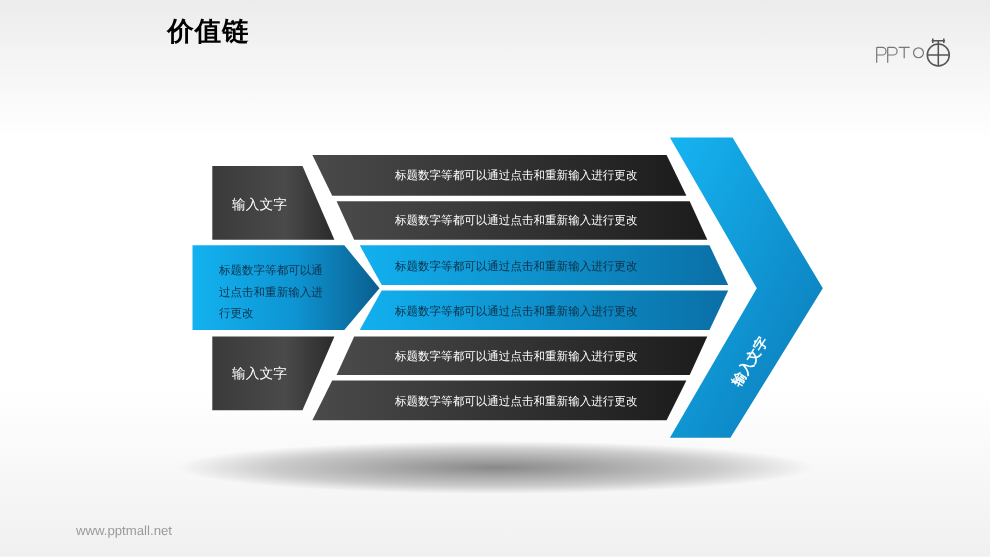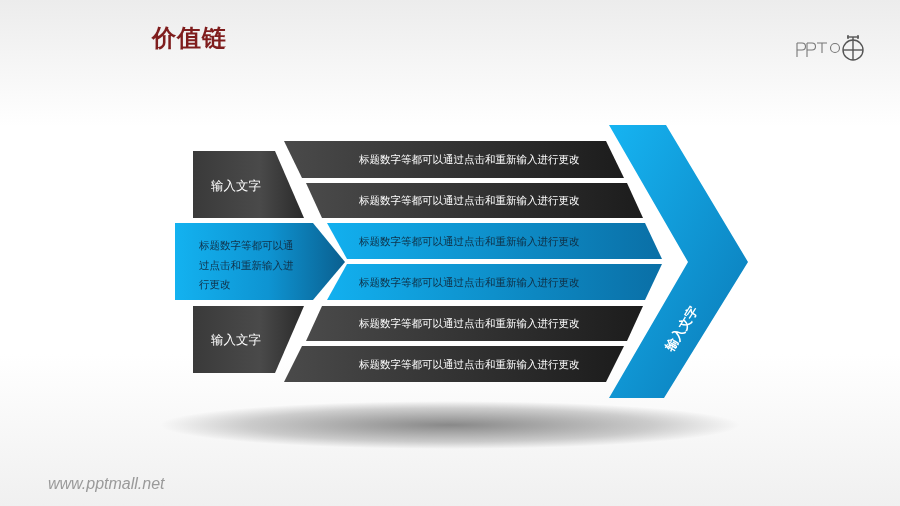--- a/index.html
+++ b/index.html
@@ -2,31 +2,30 @@
 <html><head>
   <meta charset="utf-8">
   <style>
     html, body { margin: 0; padding: 0; }
     body {
       width: 900px; height: 506px; overflow: hidden; position: relative;
       background: linear-gradient(180deg, #ececec 0%, #ffffff 25%, #ffffff 70%, #f0f0f0 100%);
       font-family: "DejaVu Sans", "Liberation Sans", sans-serif;
     }
     .title {
-      position: absolute; left: 152px; top: 22px;
-      font-size: 24px; font-weight: bold; color: #7f1d1d; letter-spacing: 1px; font-family: Liberation Serif, serif;
+      position: absolute; left: 152px; top: 12px;
+      font-size: 24px; font-weight: bold; color: #000000; letter-spacing: 1px; font-family: Liberation Serif, serif;
     }
     .logo {
       position: absolute; left: 795px; top: 33px; width: 80px; height: 32px;
     }
     .footer {
-      position: absolute; left: 48px; top: 475px;
-      font-size: 16px; color: #9a9a9a;
+      position: absolute; left: 69px; top: 475px;
+      font-size: 12px; color: #9a9a9a;
       font-family: "Liberation Sans", sans-serif;
-      font-style: italic;
     }
     svg.diagram { position: absolute; left: 0; top: 0; }
     .t-light { fill: #ffffff; font-size: 10.5px; font-family: "DejaVu Sans", sans-serif; }
     .t-dark { fill: #0f2f45; font-size: 10.5px; font-family: "DejaVu Sans", sans-serif; }
     .t-label { fill: #ffffff; font-size: 12.5px; font-family: "DejaVu Sans", sans-serif; }
     .t-blue-box { fill: #10324a; font-size: 10.5px; font-family: "DejaVu Sans", sans-serif; }
   </style>
 </head>
 <body>
 

